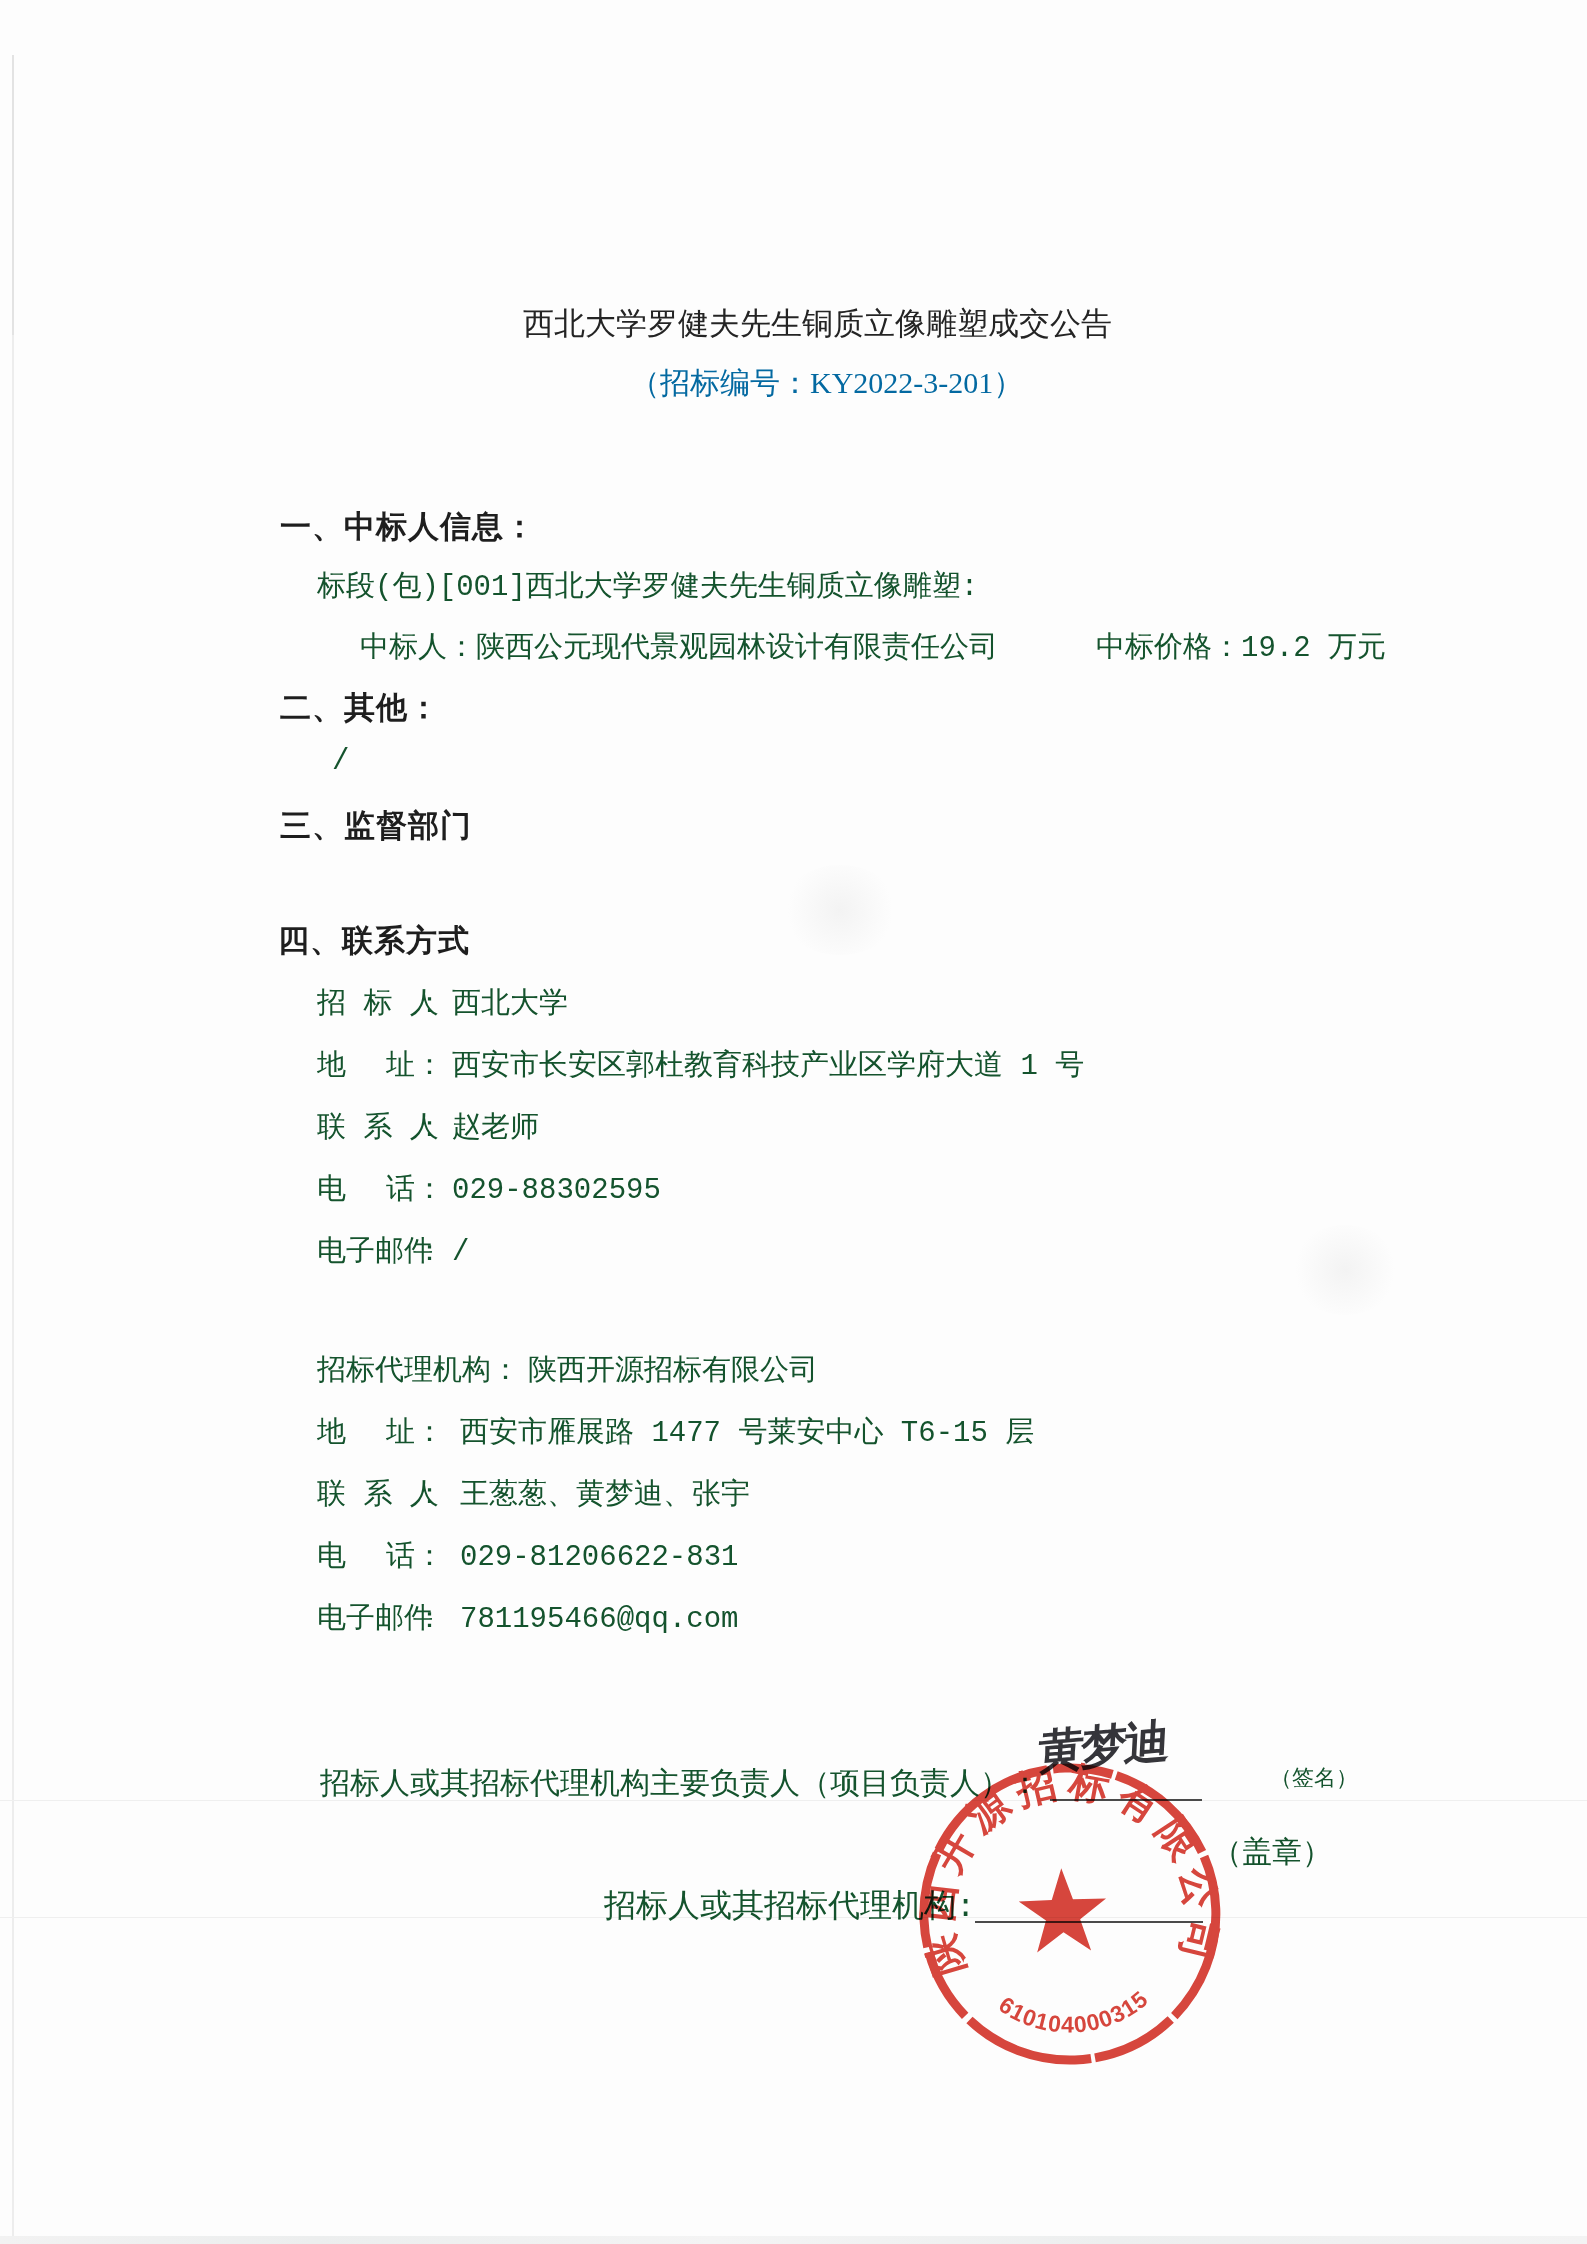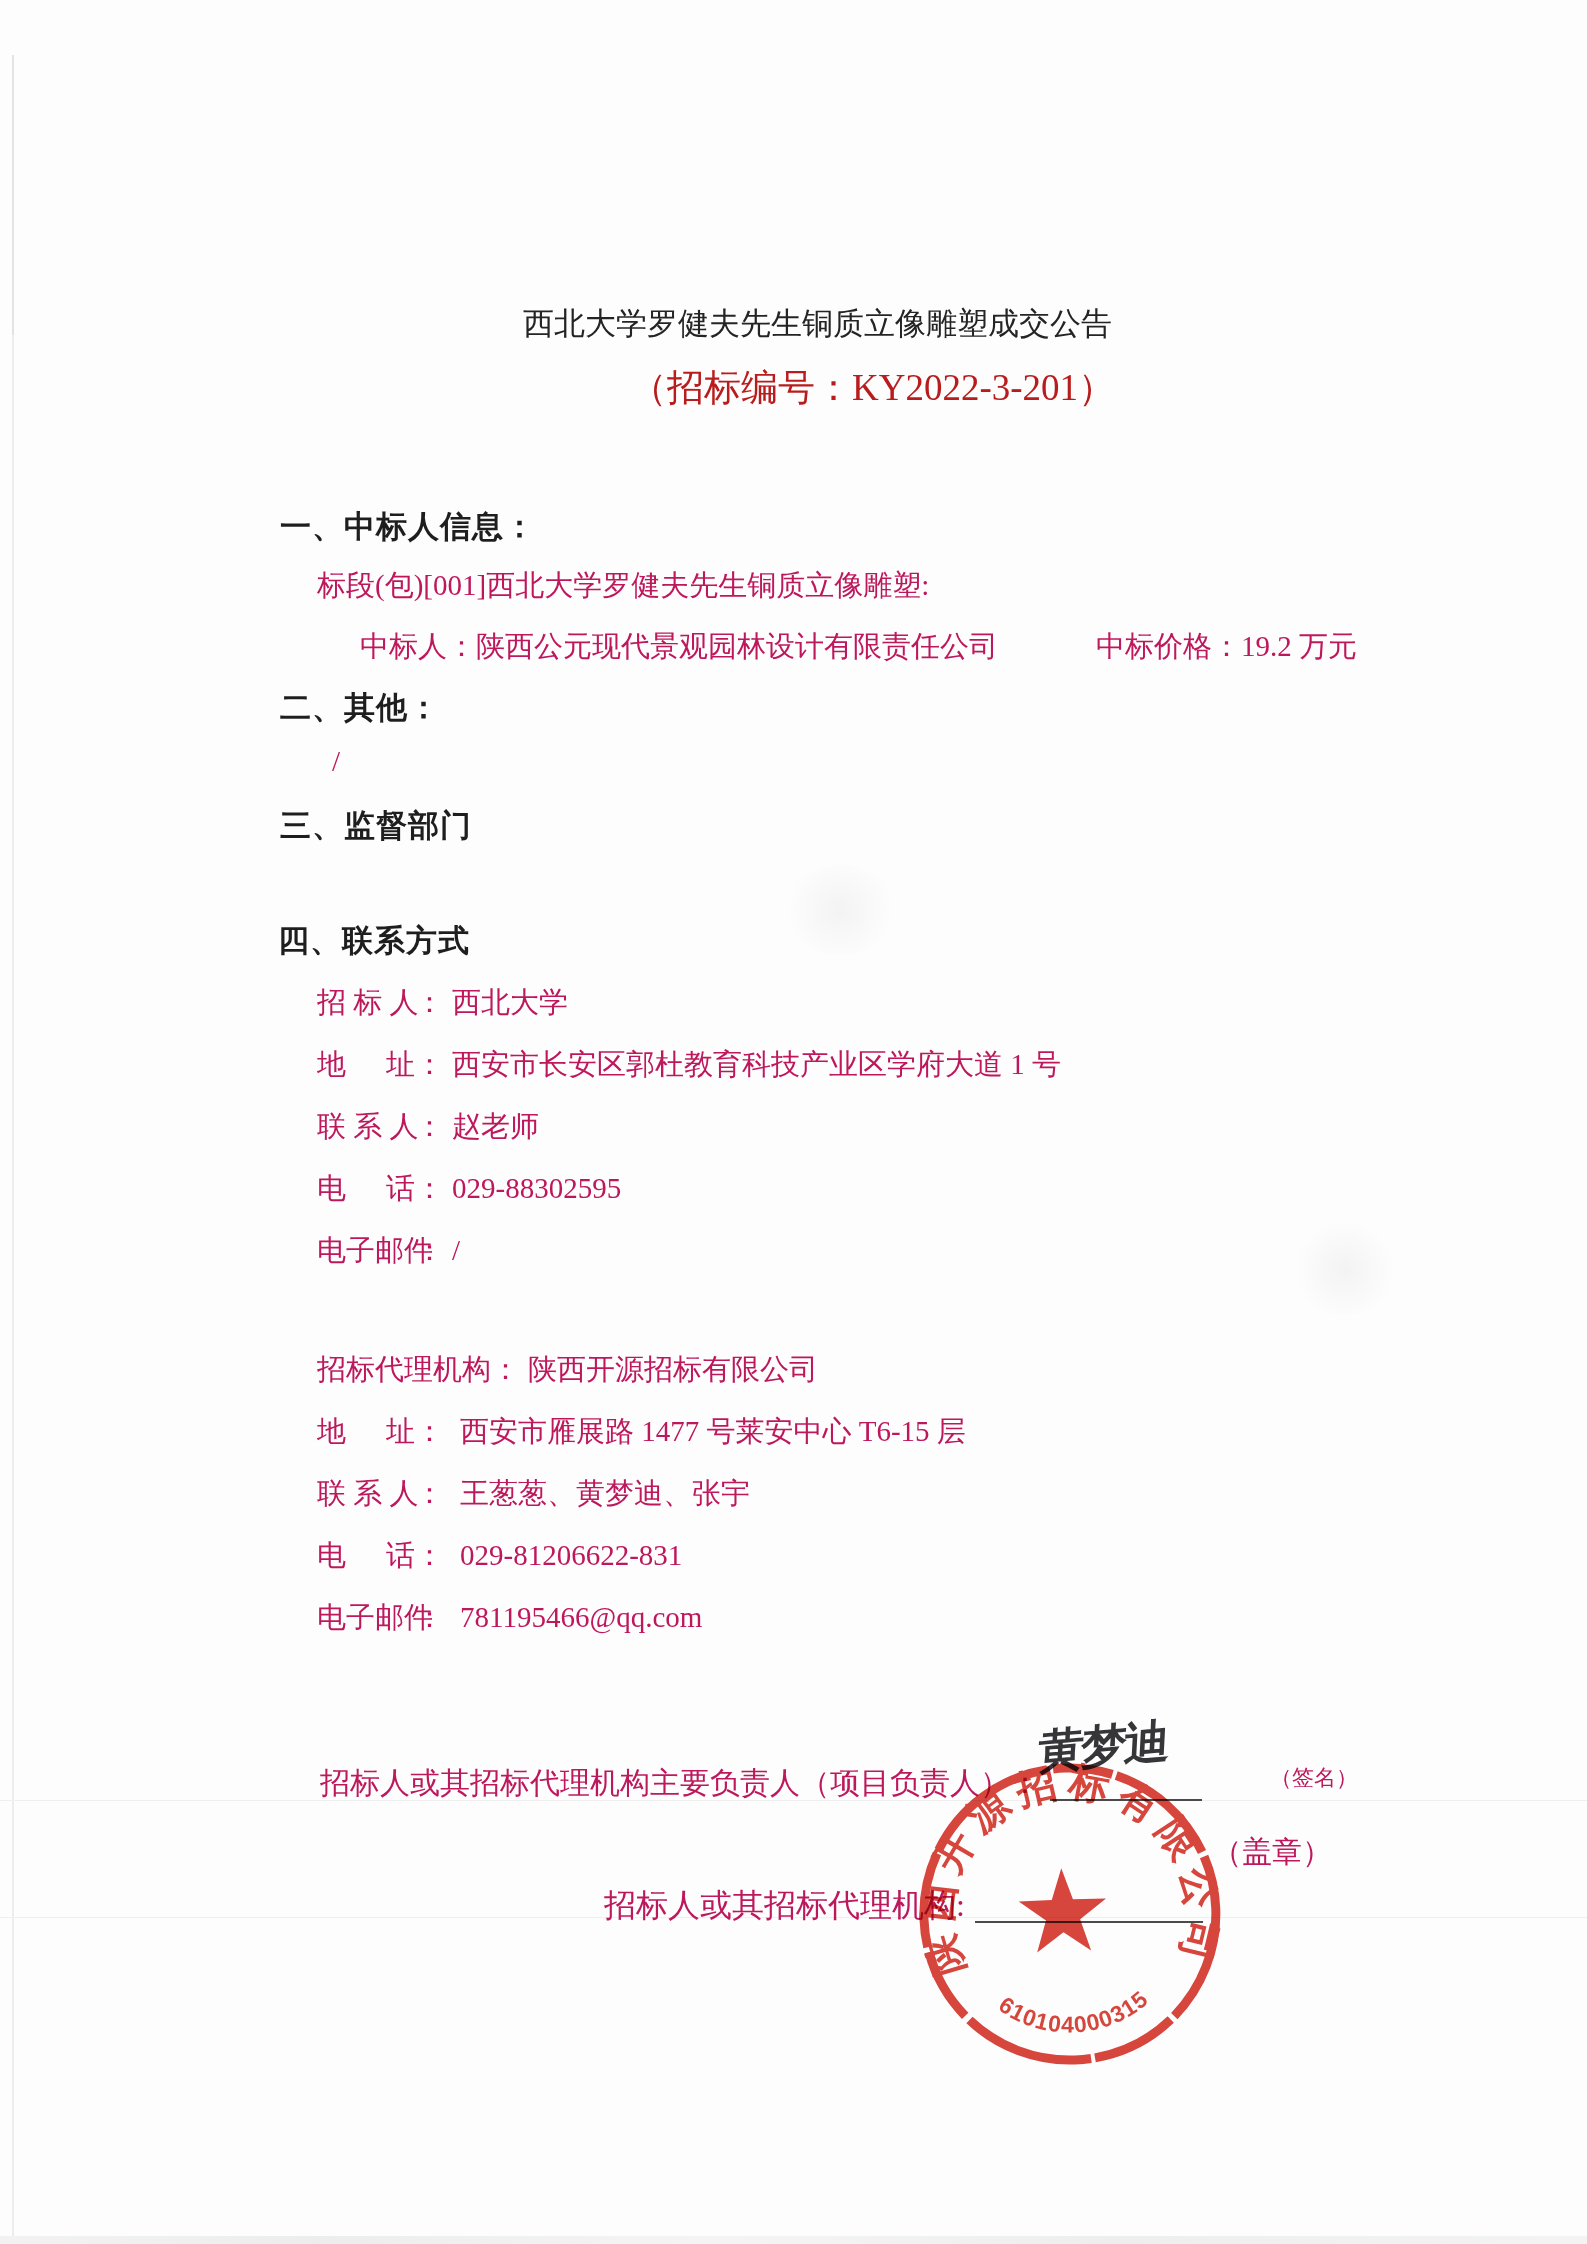--- a/index.html
+++ b/index.html
@@ -9,26 +9,26 @@
     background:#fdfdfd;
     overflow:hidden;
     font-family:"Liberation Serif","DejaVu Serif",serif;
     color:#2f2f2f;
   }
   .abs{position:absolute;white-space:nowrap;}
   .title{
     font-size:31px;letter-spacing:0px;color:#242424;
     font-family:"Liberation Serif","DejaVu Serif",serif;
   }
-  .subtitle{font-size:37px;color:#b91c1c;}
+  .subtitle{font-size:30px;color:#0369a1;}
   .heading{
     font-family:"Liberation Sans","DejaVu Sans",sans-serif;
     font-weight:700;font-size:31px;color:#1e1e1e;letter-spacing:1px;
   }
-  .body-line{font-size:29px;color:#be185d;}
+  .body-line{font-size:29px;color:#14532d;font-family:Liberation Mono, monospace;}
   .row-label{
     display:inline-block;width:98px;
     text-align:justify;text-align-last:justify;
     vertical-align:baseline;
   }
   .row-label.wide{width:auto;text-align-last:auto;}
   .row-colon{display:inline-block;}
   .row-value{padding-left:8px;}
   .row-value.gap2{padding-left:16px;}
   .sig-underline{

